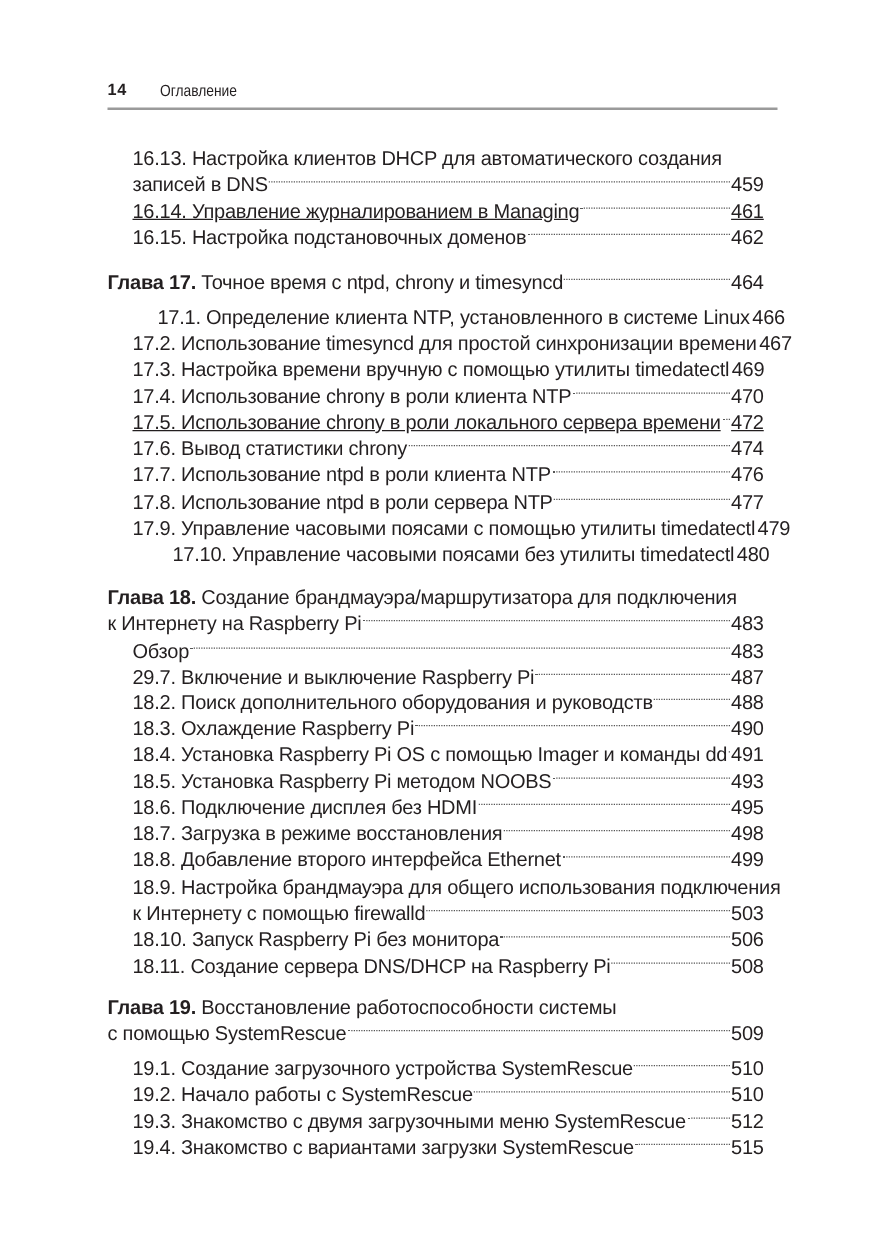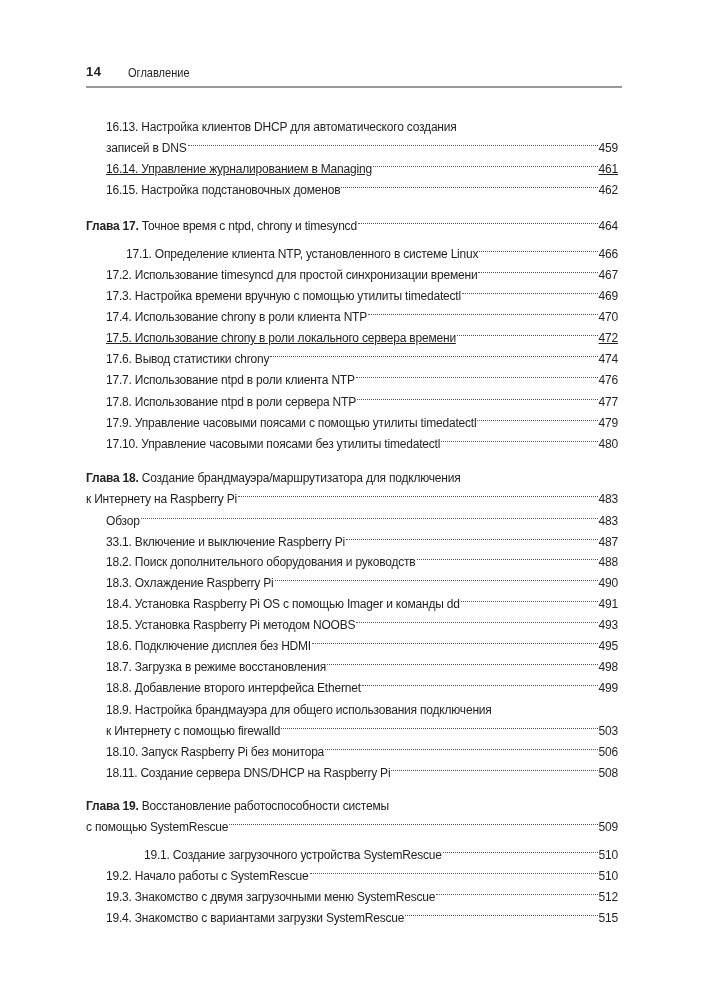--- a/index.html
+++ b/index.html
@@ -6,21 +6,21 @@
   body {
     width: 708px; height: 1001px; background: #ffffff; position: relative; overflow: hidden;
     font-family: "Liberation Sans", "DejaVu Sans", sans-serif; color: #231f20;
   }
   .header { position: absolute; left: 86px; top: 60px; width: 536px; height: 28px; }
   .page-num { position: absolute; left: 0; top: 0; font-size: 13px; font-weight: bold; letter-spacing: 0.5px; line-height: 24px; }
   .running-title { position: absolute; left: 42px; top: 4px; font-size: 13px; transform: scaleX(0.85); transform-origin: left center; line-height: 18px; }
   .rule { position: absolute; left: 86px; top: 86px; width: 536px; height: 2px; background: #9a9a9a; }
 
   .toc { position: absolute; left: 0; top: 0; width: 708px; }
-  .entry { position: absolute; right: 90px; font-size: 12px; line-height: 21px; letter-spacing: -0.2px; }
+  .entry { position: absolute; right: 97px; font-size: 16px; line-height: 21px; letter-spacing: -0.2px; }
   .entry.sec { left: 106px; }
   .entry.chap { left: 86px; }
   .row { display: flex; align-items: center; height: 21px; white-space: nowrap; }
   .row .txt { flex: 0 0 auto; }
   .row .dots {
     flex: 1 1 auto; overflow: hidden; margin: 0 1px;
     border-bottom: 1.2px dotted #555; height: 0; transform: translateY(-3px);
   }
   .row .pg { flex: 0 0 auto; }
   .first-line { height: 21px; white-space: nowrap; }
@@ -121,21 +121,21 @@
         <span class="pg">477</span>
       </div>
     </div>
     <div class="entry sec" style="top: 413px;">
       <div class="row">
         <span class="txt"><span>17.9. Управление часовыми поясами с помощью утилиты timedatectl</span></span>
         <span class="dots"></span>
         <span class="pg">479</span>
       </div>
     </div>
-    <div class="entry sec" style="top: 434px;">
+    <div class="entry sec" style="top: 434px; margin-left: 32px;">
       <div class="row">
         <span class="txt"><span>17.10. Управление часовыми поясами без утилиты timedatectl</span></span>
         <span class="dots"></span>
         <span class="pg">480</span>
       </div>
     </div>
     <div class="entry chap" style="top: 468px;">
       <div class="first-line"><b class="lbl">Глава 18.</b><span> Создание брандмауэра/маршрутизатора для подключения</span></div>
       <div class="row">
         <span class="txt"><span>к Интернету на Raspberry Pi</span></span>
@@ -145,21 +145,21 @@
     </div>
     <div class="entry sec" style="top: 511px;">
       <div class="row">
         <span class="txt"><span>Обзор</span></span>
         <span class="dots"></span>
         <span class="pg">483</span>
       </div>
     </div>
     <div class="entry sec" style="top: 532px;">
       <div class="row">
-        <span class="txt"><span>33.1. Включение и выключение Raspberry Pi</span></span>
+        <span class="txt"><span>29.7. Включение и выключение Raspberry Pi</span></span>
         <span class="dots"></span>
         <span class="pg">487</span>
       </div>
     </div>
     <div class="entry sec" style="top: 552px;">
       <div class="row">
         <span class="txt"><span>18.2. Поиск дополнительного оборудования и руководств</span></span>
         <span class="dots"></span>
         <span class="pg">488</span>
       </div>
@@ -229,21 +229,21 @@
       </div>
     </div>
     <div class="entry chap" style="top: 796px;">
       <div class="first-line"><b class="lbl">Глава 19.</b><span> Восстановление работоспособности системы</span></div>
       <div class="row">
         <span class="txt"><span>с помощью SystemRescue</span></span>
         <span class="dots"></span>
         <span class="pg">509</span>
       </div>
     </div>
-    <div class="entry sec" style="top: 845px; margin-left: 38px;">
+    <div class="entry sec" style="top: 845px;">
       <div class="row">
         <span class="txt"><span>19.1. Создание загрузочного устройства SystemRescue</span></span>
         <span class="dots"></span>
         <span class="pg">510</span>
       </div>
     </div>
     <div class="entry sec" style="top: 866px;">
       <div class="row">
         <span class="txt"><span>19.2. Начало работы с SystemRescue</span></span>
         <span class="dots"></span>

